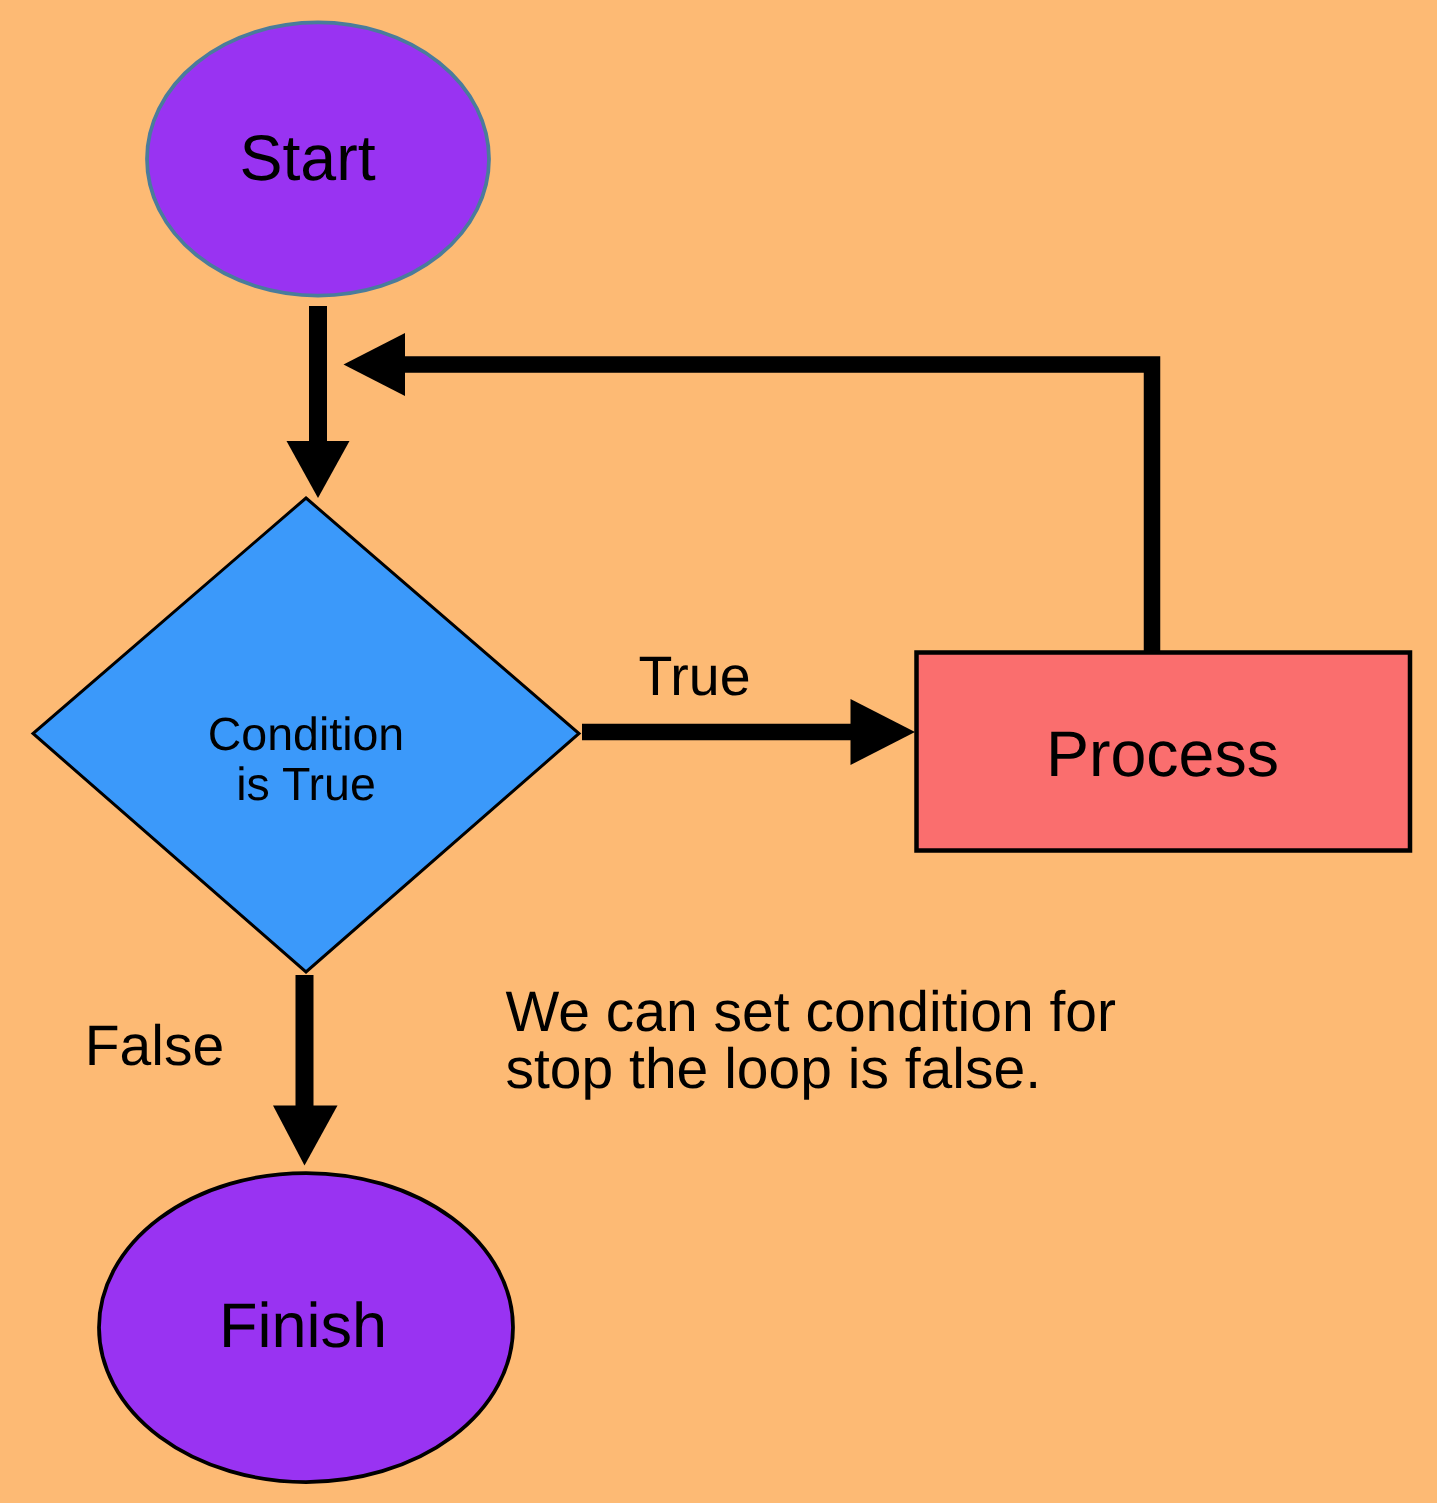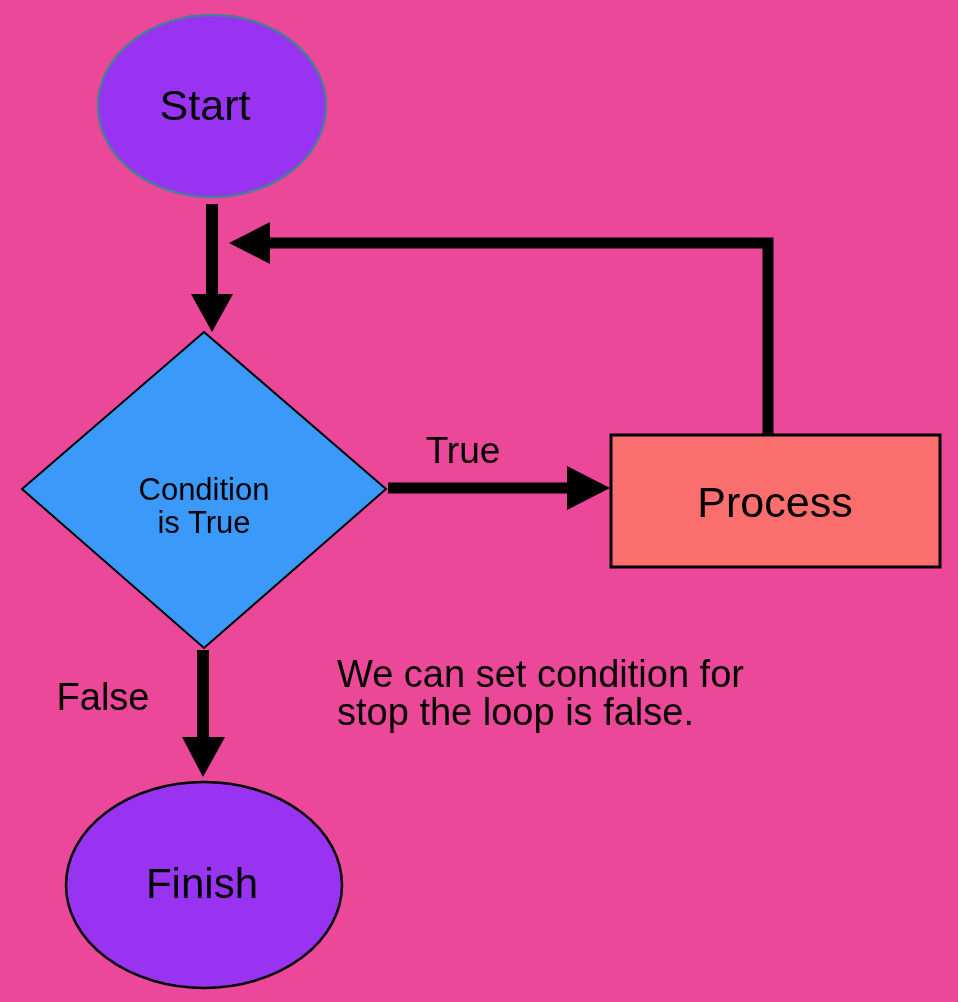--- a/index.html
+++ b/index.html
@@ -4,21 +4,21 @@
 <style>
   html, body {
     margin: 0;
     padding: 0;
     background: #ffffff;
   }
   .canvas {
     position: relative;
     width: 958px;
     height: 1002px;
-    background: #ec4899;
+    background: #fdba74;
     overflow: hidden;
   }
   svg text {
     font-family: "Liberation Sans", sans-serif;
     fill: #000000;
   }
   .node-label-lg   { font-size: 43px; }
   .node-label-md   { font-size: 42px; }
   .node-label-sm   { font-size: 31px; }
   .edge-label      { font-size: 37px; }

